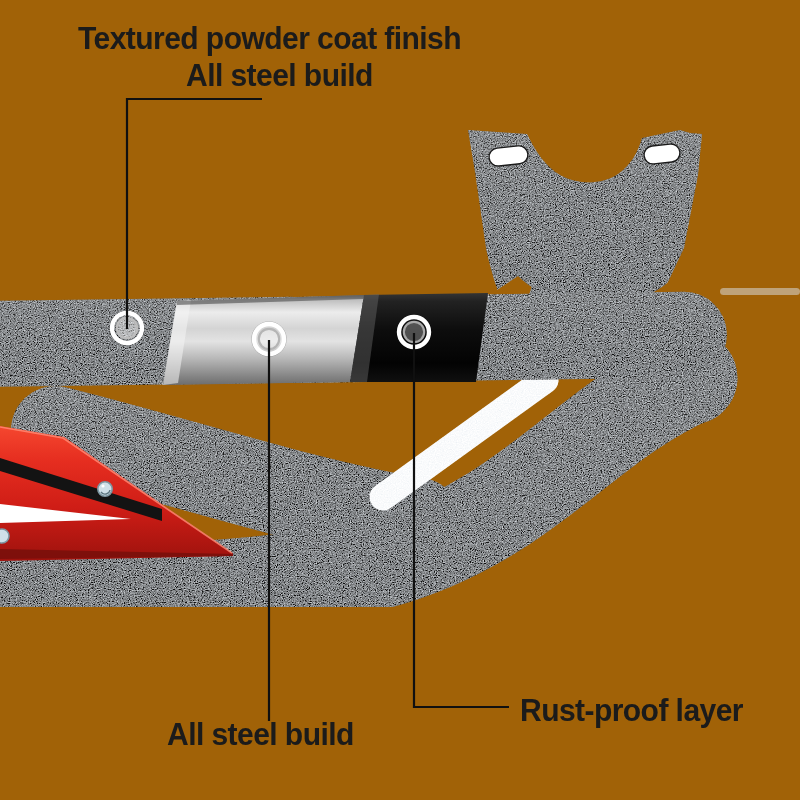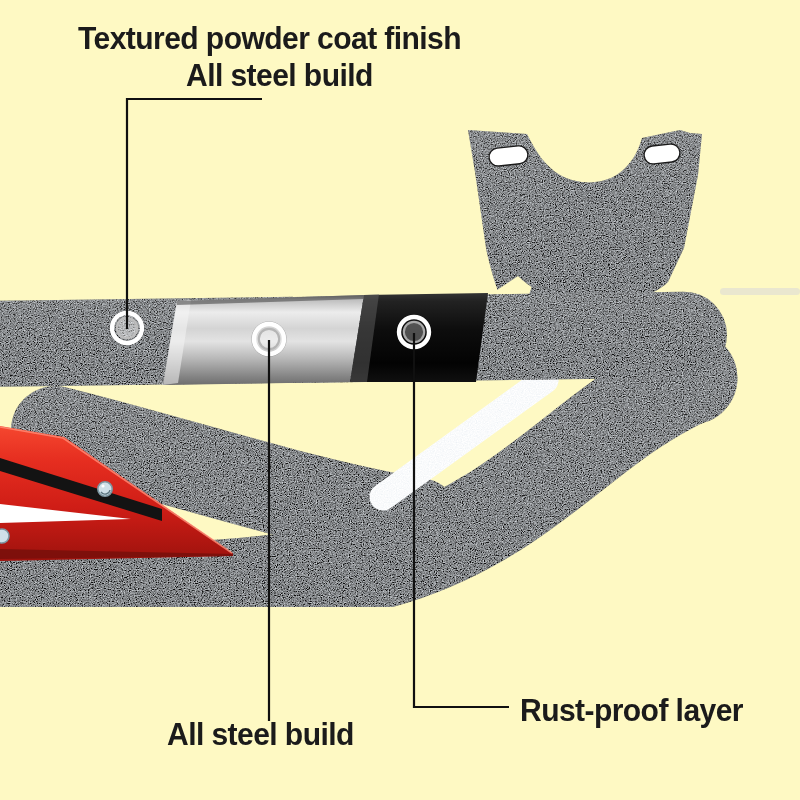--- a/index.html
+++ b/index.html
@@ -1,19 +1,19 @@
 <!DOCTYPE html>
 <html><head>
 <meta charset="utf-8">
 <style>
   html,body{margin:0;padding:0;background:#ffffff;}
   .stage{
     position:relative;
     width:800px;height:800px;
-    background:#fef9c3;
+    background:#a16207;
     overflow:hidden;
     font-family:"Liberation Sans", sans-serif;
   }
   .stage svg{position:absolute;left:0;top:0;}
   .callout-label{
     position:absolute;
     font-weight:700;
     font-size:31px;
     line-height:1.05;
     letter-spacing:-0.6px;

